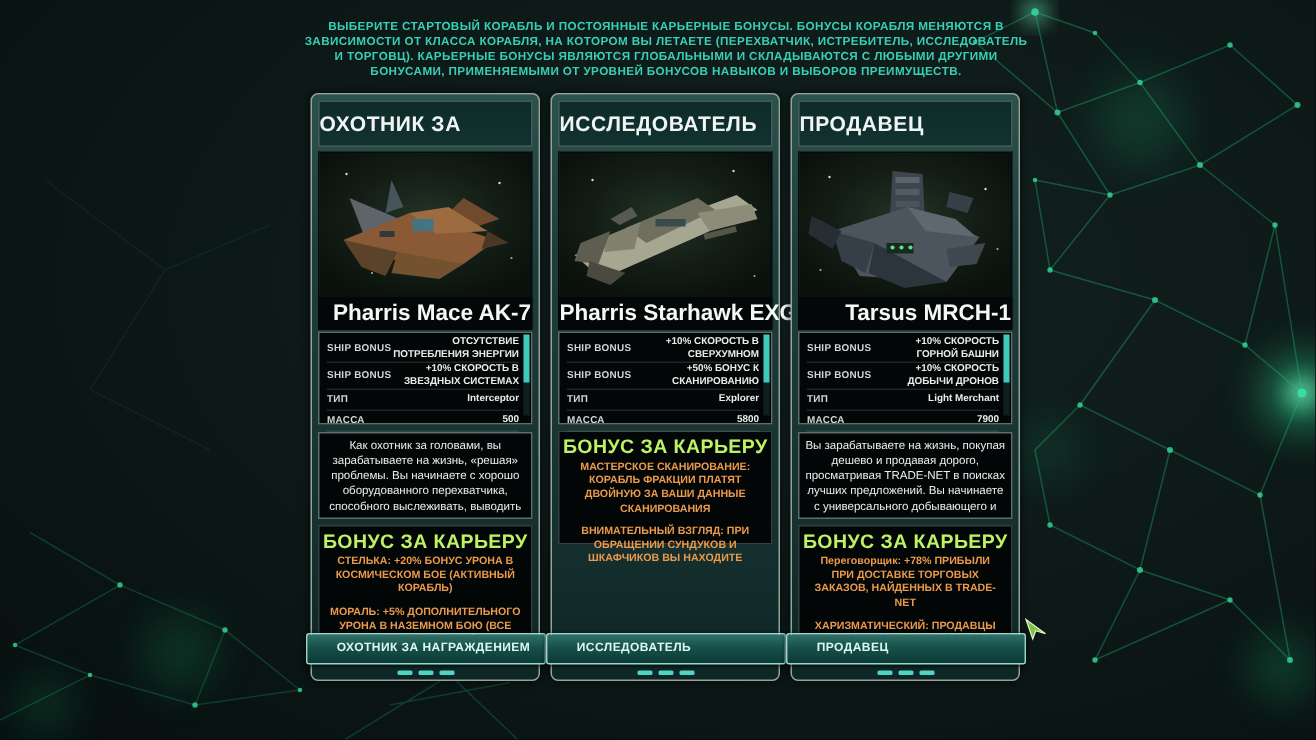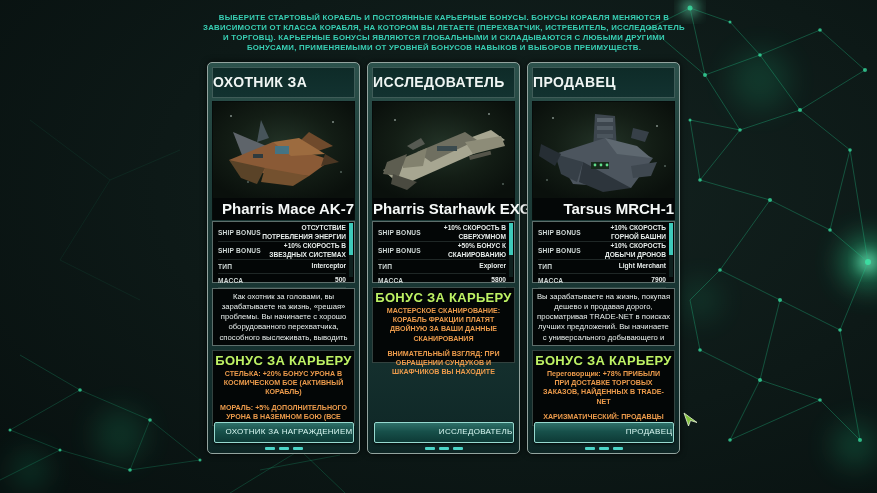--- a/index.html
+++ b/index.html
@@ -61,22 +61,22 @@
     margin:4px 4px 0 4px;background:#030606;border:1px solid #33423f;
     height:70px;padding:2px 2px;text-align:center;
   }
   .career-header{color:#bef264;font-size:13px;font-weight:bold;letter-spacing:.3px;margin:0 0 2px 0;}
   .career-bonus{color:#eb9a4b;font-size:7.1px;font-weight:bold;line-height:1.3;margin:0 5px 6px 5px;}
   .card-button{
     position:absolute;left:50%;transform:translateX(-50%);bottom:10px;
     width:138px;height:19px;line-height:18px;
     background:linear-gradient(180deg,#2f7069 0%,#17504a 45%,#0d3a36 100%);
     border:1px solid #96d9cf;border-radius:2px;
-    color:#d9f8f3;font-size:8px;font-weight:normal;text-align:right;letter-spacing:.3px;
-    white-space:nowrap;cursor:pointer;box-shadow:0 1px 3px rgba(0,0,0,.8);
+    color:#d9f8f3;font-size:8px;font-weight:bold;text-align:left;letter-spacing:.3px;
+    white-space:nowrap;cursor:pointer;box-shadow:0 1px 3px rgba(0,0,0,.8);padding-left:20px;
   }
   .dashes{position:absolute;left:50%;transform:translateX(-50%);bottom:3px;display:flex;gap:4px;}
   .dash{width:10px;height:3px;background:#4cd4c7;border-radius:1px;}
   .cursor{position:absolute;left:683px;top:412px;pointer-events:none;}
 </style>
 </head>
 <body>
 
 <div class="stage">
 

